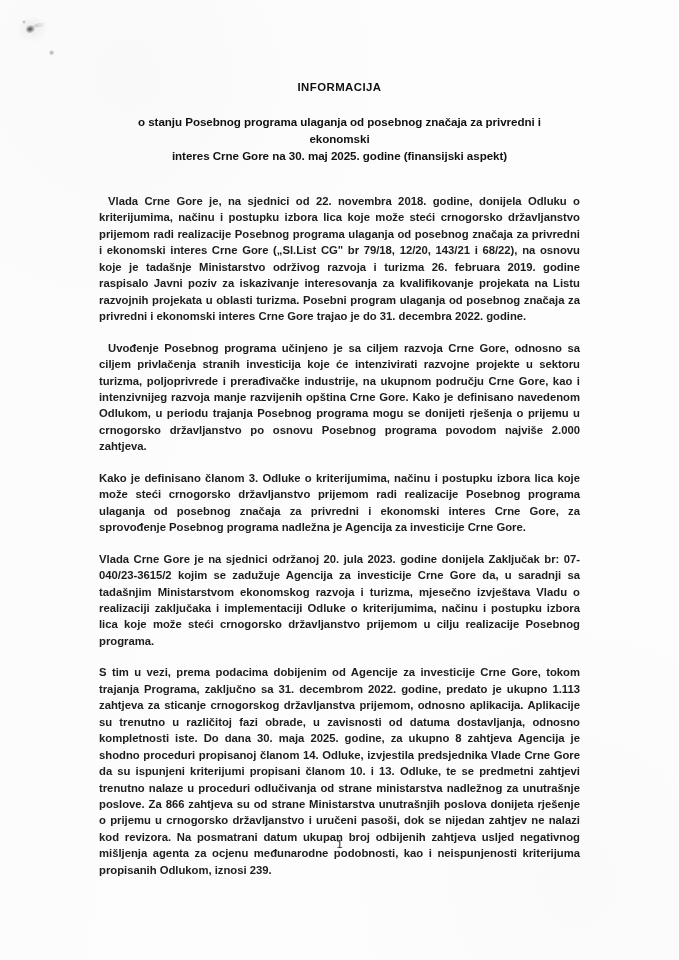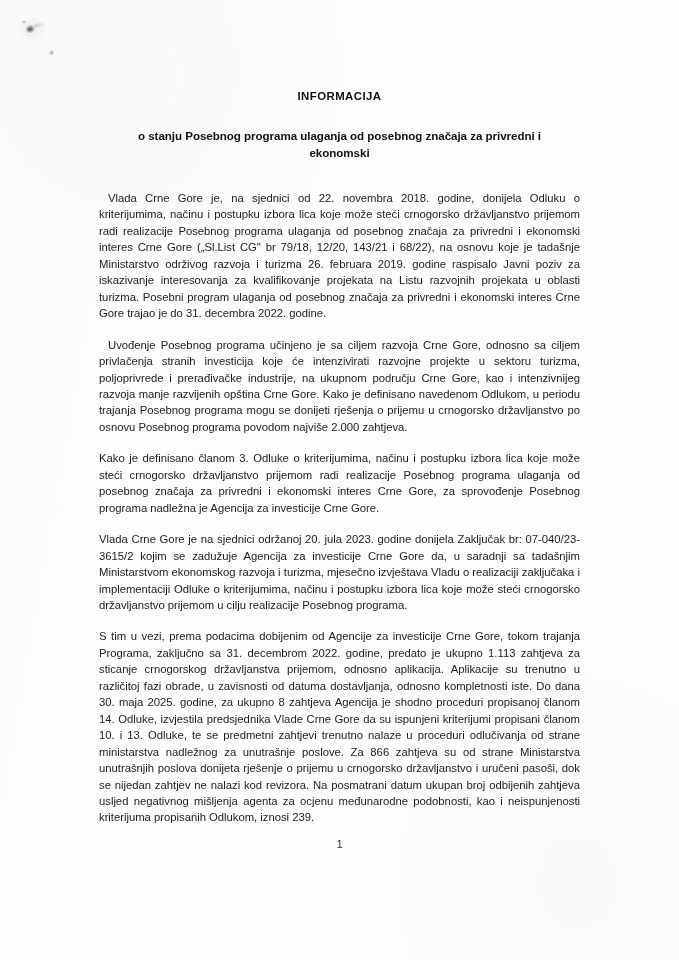--- a/index.html
+++ b/index.html
@@ -73,41 +73,42 @@
     left: 99px;
     top: 0;
     width: 481px;
   }
 
   .doc-heading {
     text-align: center;
     font-weight: bold;
     font-size: 11.4px;
     letter-spacing: 0.45px;
-    margin: 17px;
+    margin: 8px;
     padding-top: 73px;
     color: #111111;
   }
 
   .doc-subheading {
     text-align: center;
     font-weight: bold;
     font-size: 11.6px;
     line-height: 17px;
     margin: 12px;
     padding-top: 8px;
     color: #111111;
     letter-spacing: -0.05px;
   }
   .doc-subheading .sub-line {
     display: block;
   }
 
   .body-block {
     padding-top: 17px;
+    font-weight: bold;
   }
 
   p.para {
     margin: 0 0 15px 0;
     font-size: 11.3px;
     line-height: 16.45px;
     text-align: justify;
     text-justify: inter-word;
     color: #1d1d1d;
     letter-spacing: -0.02px;
@@ -142,20 +143,21 @@
   <div class="smudge smudge-a"></div>
   <div class="smudge smudge-a-tail"></div>
   <div class="smudge smudge-c"></div>
 
   <div class="content">
 
     <h1 class="doc-heading">INFORMACIJA</h1>
 
     <h2 class="doc-subheading">
       <span class="sub-line">o stanju Posebnog programa ulaganja od posebnog značaja za privredni i ekonomski</span>
+      <span class="sub-line">interes Crne Gore na 30. maj 2025. godine (finansijski aspekt)</span>
     </h2>
 
     <div class="body-block">
       <p class="para indent-first">Vlada Crne Gore je, na sjednici od 22. novembra 2018. godine, donijela Odluku o kriterijumima, načinu i postupku izbora lica koje može steći crnogorsko državljanstvo prijemom radi realizacije Posebnog programa ulaganja od posebnog značaja za privredni i ekonomski interes Crne Gore („Sl.List CG" br 79/18, 12/20, 143/21 i 68/22), na osnovu koje je tadašnje Ministarstvo održivog razvoja i turizma 26. februara 2019. godine raspisalo Javni poziv za iskazivanje interesovanja za kvalifikovanje projekata na Listu razvojnih projekata u oblasti turizma. Posebni program ulaganja od posebnog značaja za privredni i ekonomski interes Crne Gore trajao je do 31. decembra 2022. godine.</p>
       <p class="para indent-first">Uvođenje Posebnog programa učinjeno je sa ciljem razvoja Crne Gore, odnosno sa ciljem privlačenja stranih investicija koje će intenzivirati razvojne projekte u sektoru turizma, poljoprivrede i prerađivačke industrije, na ukupnom području Crne Gore, kao i intenzivnijeg razvoja manje razvijenih opština Crne Gore. Kako je definisano navedenom Odlukom, u periodu trajanja Posebnog programa mogu se donijeti rješenja o prijemu u crnogorsko državljanstvo po osnovu Posebnog programa povodom najviše 2.000 zahtjeva.</p>
       <p class="para">Kako je definisano članom 3. Odluke o kriterijumima, načinu i postupku izbora lica koje može steći crnogorsko državljanstvo prijemom radi realizacije Posebnog programa ulaganja od posebnog značaja za privredni i ekonomski interes Crne Gore, za sprovođenje Posebnog programa nadležna je Agencija za investicije Crne Gore.</p>
       <p class="para">Vlada Crne Gore je na sjednici održanoj 20. jula 2023. godine donijela Zaključak br: 07-040/23-3615/2 kojim se  zadužuje Agencija za investicije Crne Gore da, u saradnji sa tadašnjim Ministarstvom ekonomskog razvoja i turizma, mjesečno izvještava Vladu o realizaciji zaključaka i implementaciji Odluke o kriterijumima, načinu i postupku izbora lica koje može steći crnogorsko državljanstvo prijemom u cilju realizacije Posebnog programa.</p>
       <p class="para">S tim u vezi, prema podacima dobijenim od Agencije za investicije Crne Gore, tokom trajanja Programa, zaključno sa 31. decembrom 2022. godine, predato je ukupno 1.113 zahtjeva za sticanje crnogorskog državljanstva prijemom, odnosno aplikacija. Aplikacije su trenutno u različitoj fazi obrade, u zavisnosti od datuma dostavljanja, odnosno kompletnosti iste. Do dana 30. maja 2025. godine, za ukupno 8 zahtjeva Agencija je shodno proceduri propisanoj članom 14. Odluke, izvjestila predsjednika Vlade Crne Gore da su ispunjeni kriterijumi propisani članom 10. i 13. Odluke, te se predmetni zahtjevi trenutno nalaze u proceduri odlučivanja od strane ministarstva nadležnog za unutrašnje poslove. Za 866 zahtjeva su od strane Ministarstva unutrašnjih poslova donijeta rješenje o prijemu u crnogorsko državljanstvo i uručeni pasoši, dok se nijedan zahtjev ne nalazi kod revizora. Na posmatrani datum ukupan broj odbijenih zahtjeva usljed negativnog mišljenja agenta za ocjenu međunarodne podobnosti, kao i neispunjenosti kriterijuma propisanih Odlukom, iznosi 239.</p>
     </div>
 

